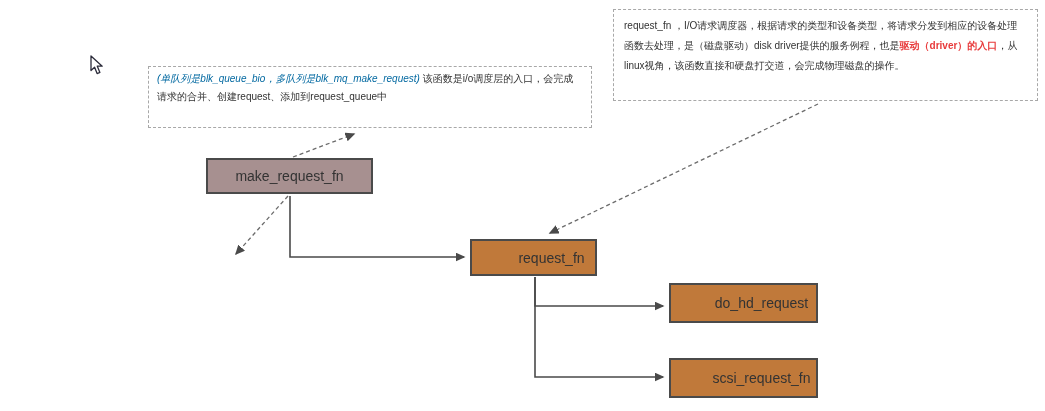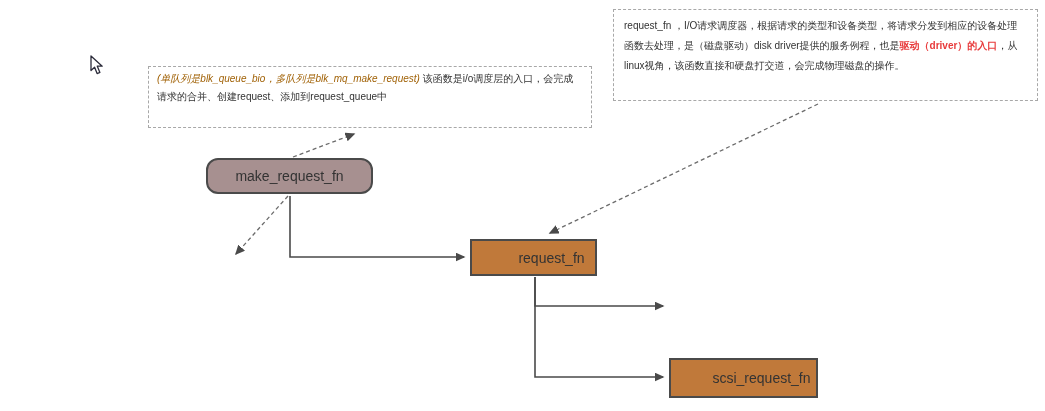--- a/index.html
+++ b/index.html
@@ -11,33 +11,33 @@
   }
   #connectors { position:absolute; left:0; top:0; width:1045px; height:411px; }
 
   .note {
     position:absolute; box-sizing:border-box; background:#ffffff;
     border:1px dashed #a8a8a8; color:#333333; font-size:10px;
   }
   .note-tl { left:148px; top:66px; width:444px; height:62px; padding:3px 8px; line-height:18px; }
   .note-tr { left:613px; top:9px;  width:425px; height:92px; padding:6px 10px; line-height:20px; }
   .note-bl { left:10px;  top:267px; width:434px; height:111px; padding:3px 8px; line-height:18px; }
-  .gray-italic { color:#a16207; font-style:italic; }
+  .gray-italic { color:#0369a1; font-style:italic; }
   .red-bold { color:#e83b3c; font-weight:bold; }
   .blank-line { height:18px; }
 
   .node {
     position:absolute; box-sizing:border-box;
     border:2px solid #4a4a4a;
     display:flex; align-items:center; justify-content:center;
     font-size:14px; color:#333333; cursor:default;
   }
   .node-mauve { background:#a79090; }
   .node-orange { background:#c0793a;padding-left:36px; }
-  #node-make-request-fn { left:206px; top:158px; width:167px; height:36px;border-radius:12px; }
+  #node-make-request-fn { left:206px; top:158px; width:167px; height:36px; }
   #node-request-fn      { left:470px; top:239px; width:127px; height:37px; }
   #node-do-hd-request   { left:669px; top:283px; width:149px; height:40px; }
   #node-scsi-request-fn { left:669px; top:358px; width:149px; height:40px;align-items:center; }
 
   #cursor { position:absolute; left:90px; top:55px; }
 </style>
 </head>
 <body>
 
 <div id="canvas">
@@ -65,20 +65,23 @@
     <span>request_fn ，I/O请求调度器，根据请求的类型和设备类型，将请求分发到相应的设备处理函数去处理，是（磁盘驱动）disk driver提供的服务例程，也是</span><span class="red-bold">驱动（driver）的入口</span><span>，从linux视角，该函数直接和硬盘打交道，会完成物理磁盘的操作。</span>
   </div>
 
 
   <div class="node node-mauve" id="node-make-request-fn">
     <span>make_request_fn</span>
   </div>
   <div class="node node-orange" id="node-request-fn">
     <span>request_fn</span>
   </div>
+  <div class="node node-orange" id="node-do-hd-request">
+    <span>do_hd_request</span>
+  </div>
   <div class="node node-orange" id="node-scsi-request-fn">
     <span>scsi_request_fn</span>
   </div>
 
   <svg id="cursor" width="15" height="21" viewBox="0 0 15 21" xmlns="http://www.w3.org/2000/svg">
     <path d="M1,1 L1,15.5 L4.6,12.2 L7.1,18.6 L9.9,17.4 L7.3,11.2 L12.2,11.2 Z" fill="#ffffff" stroke="#2b2b3a" stroke-width="1.3" stroke-linejoin="round"></path>
   </svg>
 
 </div>
 

